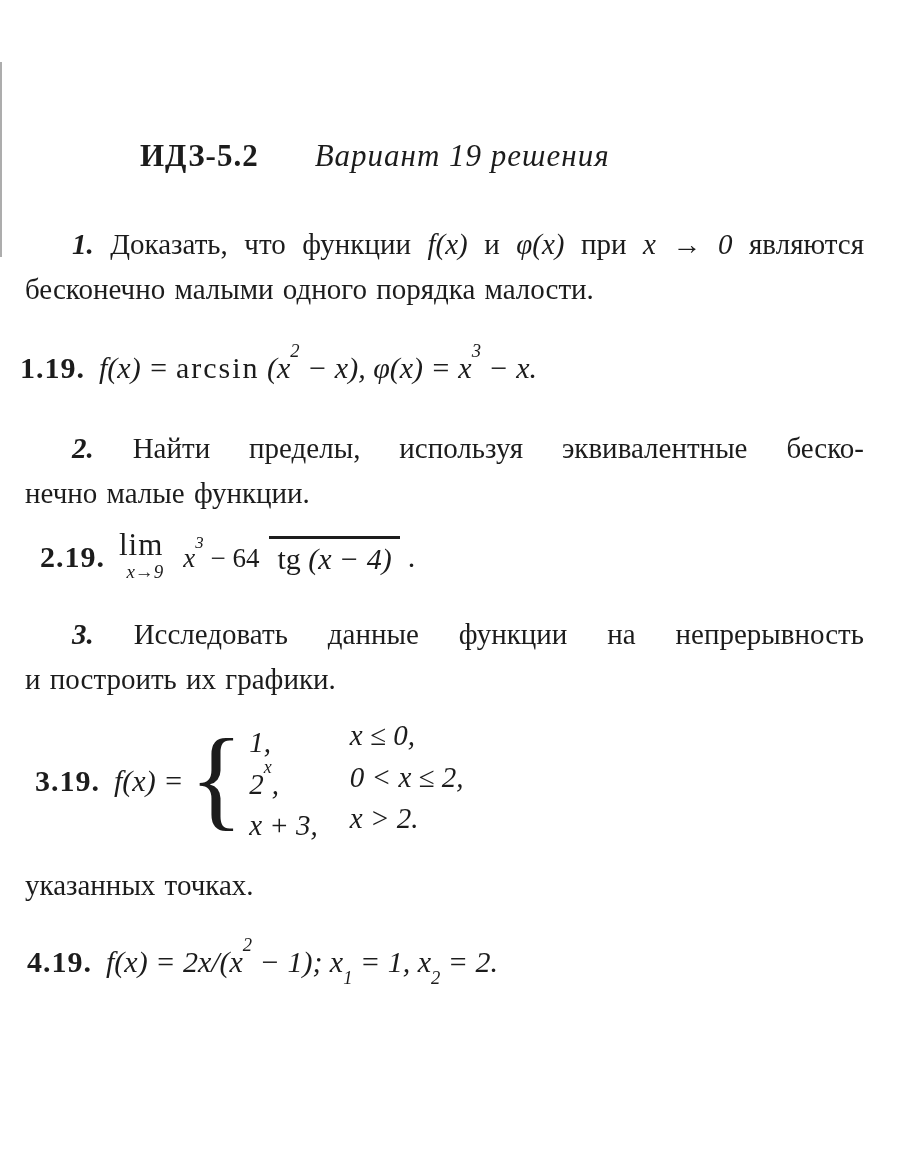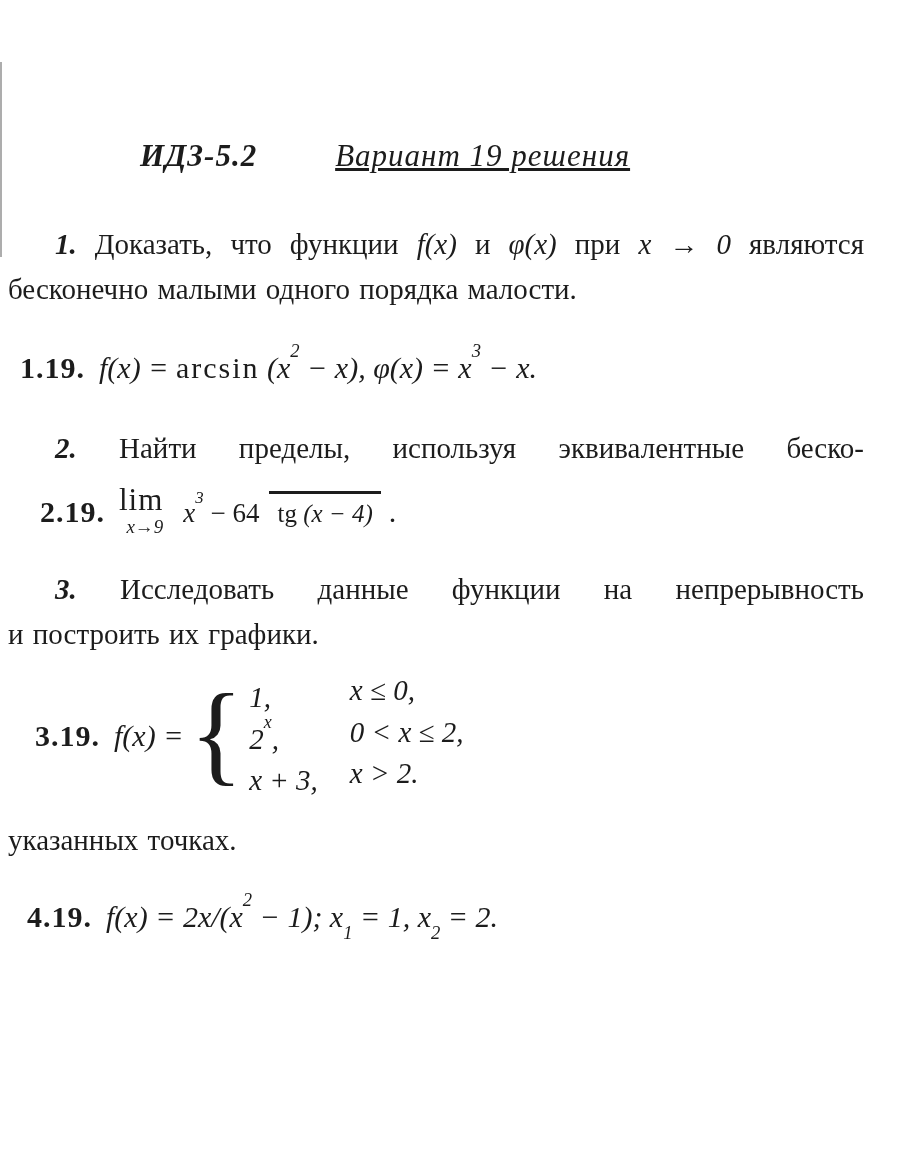--- a/index.html
+++ b/index.html
@@ -33,33 +33,31 @@
   .header {
     margin-top: 136px;
     font-size: 31px;
     line-height: 40px;
     white-space: nowrap;
   }
   .doc-id {
     display: inline-block;
     margin-left: 132px;
     font-weight: 700;
-    font-style: italic;
     letter-spacing: 1px;
   }
   .doc-title {
     display: inline-block;
-    margin-left: 78px;
+    margin-left: 56px;
     font-style: italic;
     letter-spacing: 1px;
-    text-decoration: underline;
   }
   
   .para { font-size: 29px; line-height: 45px; word-spacing: 2px; }
-  .para .line { display: block; }
+  .para .line { display: block; margin-left: 17px; }
   .para .line.first {
     text-align: justify;
     text-align-last: justify;
     text-indent: 47px;
   }
   .pnum { font-weight: 700; font-style: italic; }
   .mi { font-style: italic; }
   .p1 { margin-top: 46px; }
   .p2 { margin-top: 36px; }
   .p3 { margin-top: 30px; }
@@ -83,21 +81,21 @@
   }
   .lim-top { font-size: 31px; line-height: 30px; letter-spacing: 1px; }
   .lim-sub { font-size: 19px; line-height: 20px; font-style: italic; margin-top: 2px; }
   
   .frac {
     display: inline-flex;
     flex-direction: row;
     align-items: center;
   }
   .frac-num { font-size: 27px; line-height: 34px; padding: 0 10px 2px 10px; }
-  .frac-den { font-size: 25px; line-height: 36px; border-top: 3px solid #1c1c1c; padding: 2px 8px 0 8px; }
+  .frac-den { font-size: 30px; line-height: 36px; border-top: 3px solid #1c1c1c; padding: 2px 8px 0 8px; }
   .after-frac { margin-left: 8px; }
   
   .fx-eq { font-style: italic; margin-right: 6px; white-space: nowrap; }
   .brace {
     font-size: 112px;
     line-height: 104px;
     font-weight: 400;
     margin-right: 6px;
     transform: translateY(-2px);
   }
@@ -121,20 +119,21 @@
 
     <div class="para p1">
       <span class="line first"><b class="pnum">1.</b> <span>Доказать, что функции </span><span class="mi">f(x)</span><span> и </span><span class="mi">φ(x)</span><span> при </span><span class="mi">x → 0</span><span> являются</span></span>
       <span class="line">бесконечно малыми одного порядка малости.</span>
     </div>
 
     <div class="item i119"><b class="ilabel">1.19.</b><span class="mi">f(x) = </span><span class="fn">arcsin</span><span class="mi"> (x</span><sup class="s">2</sup><span class="mi"> − x), </span><span class="mi">φ(x) = x</span><sup class="s">3</sup><span class="mi"> − x.</span></div>
 
     <div class="para p2">
       <span class="line first"><b class="pnum">2.</b> <span>Найти пределы, используя эквивалентные беско-</span></span>
+      <span class="line">нечно малые функции.</span>
     </div>
 
     <div class="item i219">
       <b class="ilabel">2.19.</b>
       <span class="limstack">
         <span class="lim-top">lim</span>
         <span class="lim-sub">x→9</span>
       </span>
       <span class="frac">
         <span class="frac-num"><span class="mi">x</span><sup class="s">3</sup><span> − 64</span></span>

